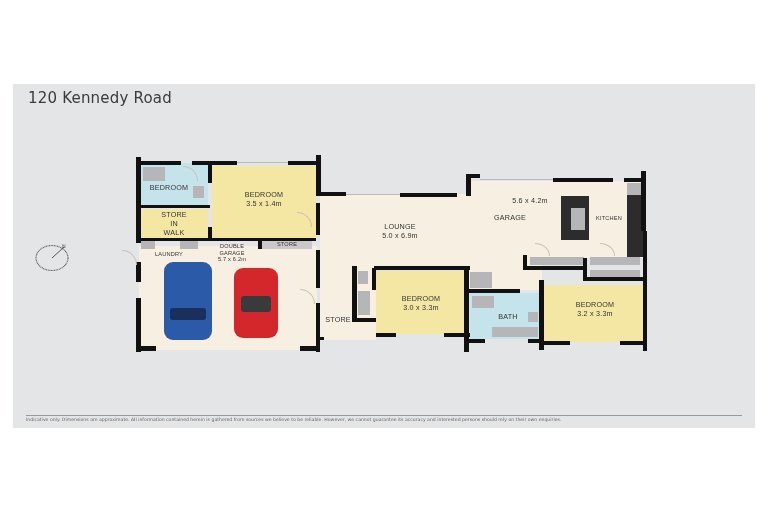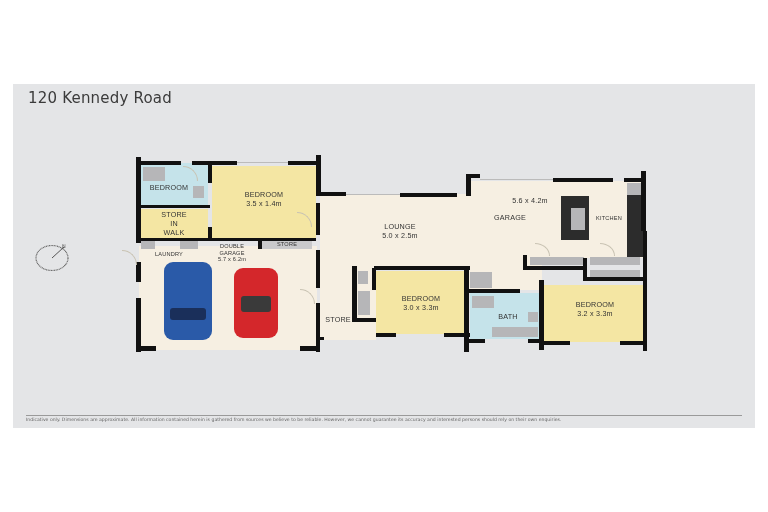--- a/index.html
+++ b/index.html
@@ -169,21 +169,21 @@
   <div class="label small" style="left:204px;top:243px;width:56px;">
     <div>DOUBLE</div>
     <div>GARAGE</div>
     <div>5.7 x 6.2m</div>
   </div>
   <div class="label small" style="left:262px;top:241px;width:50px;">
     <span>STORE</span>
   </div>
   <div class="label" style="left:360px;top:223px;width:80px;">
     <div>LOUNGE</div>
-    <div>5.0 x 2.5m</div>
+    <div>5.0 x 6.9m</div>
   </div>
   <div class="label" style="left:500px;top:197px;width:60px;">
     <span>5.6 x 4.2m</span>
   </div>
   <div class="label" style="left:485px;top:214px;width:50px;">
     <span>GARAGE</span>
   </div>
   <div class="label small" style="left:590px;top:215px;width:38px;">
     <span>KITCHEN</span>
   </div>

